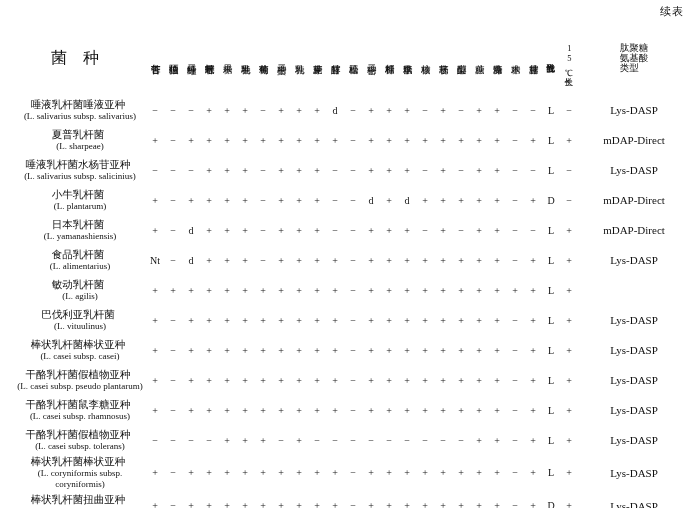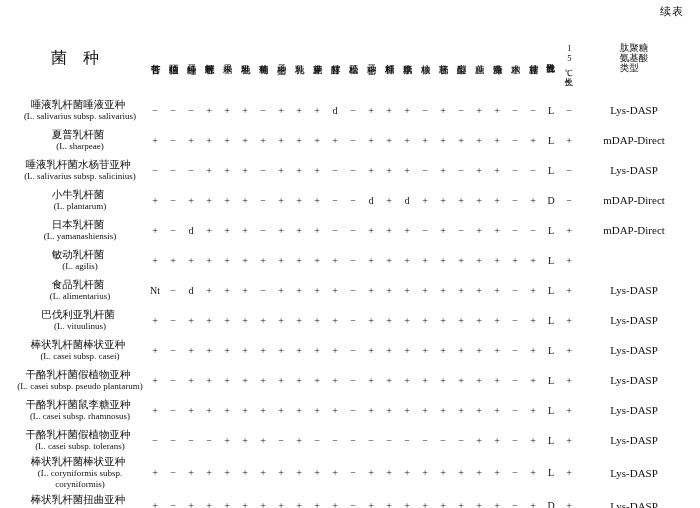--- a/index.html
+++ b/index.html
@@ -295,20 +295,51 @@
           <td class="val">+</td>
           <td class="val">+</td>
           <td class="val">−</td>
           <td class="val">−</td>
           <td class="val">L</td>
           <td class="val">+</td>
           <td class="type">mDAP-Direct</td>
         </tr>
         <tr class="datarow">
           <td class="sp">
+            <span class="cn">食品乳杆菌</span>
+            <span class="ln">(L. alimentarius)</span>
+          </td>
+          <td class="val">Nt</td>
+          <td class="val">−</td>
+          <td class="val">d</td>
+          <td class="val">+</td>
+          <td class="val">+</td>
+          <td class="val">+</td>
+          <td class="val">−</td>
+          <td class="val">+</td>
+          <td class="val">+</td>
+          <td class="val">+</td>
+          <td class="val">+</td>
+          <td class="val">−</td>
+          <td class="val">+</td>
+          <td class="val">+</td>
+          <td class="val">+</td>
+          <td class="val">+</td>
+          <td class="val">+</td>
+          <td class="val">+</td>
+          <td class="val">+</td>
+          <td class="val">+</td>
+          <td class="val">−</td>
+          <td class="val">+</td>
+          <td class="val">L</td>
+          <td class="val">+</td>
+          <td class="type">Lys-DASP</td>
+        </tr>
+        <tr class="datarow">
+          <td class="sp">
             <span class="cn">敏动乳杆菌</span>
             <span class="ln">(L. agilis)</span>
           </td>
           <td class="val">+</td>
           <td class="val">+</td>
           <td class="val">+</td>
           <td class="val">+</td>
           <td class="val">+</td>
           <td class="val">+</td>
           <td class="val">+</td>
@@ -323,51 +354,20 @@
           <td class="val">+</td>
           <td class="val">+</td>
           <td class="val">+</td>
           <td class="val">+</td>
           <td class="val">+</td>
           <td class="val">+</td>
           <td class="val">+</td>
           <td class="val">L</td>
           <td class="val">+</td>
           <td class="type"></td>
-        </tr>
-        <tr class="datarow">
-          <td class="sp">
-            <span class="cn">食品乳杆菌</span>
-            <span class="ln">(L. alimentarius)</span>
-          </td>
-          <td class="val">Nt</td>
-          <td class="val">−</td>
-          <td class="val">d</td>
-          <td class="val">+</td>
-          <td class="val">+</td>
-          <td class="val">+</td>
-          <td class="val">−</td>
-          <td class="val">+</td>
-          <td class="val">+</td>
-          <td class="val">+</td>
-          <td class="val">+</td>
-          <td class="val">−</td>
-          <td class="val">+</td>
-          <td class="val">+</td>
-          <td class="val">+</td>
-          <td class="val">+</td>
-          <td class="val">+</td>
-          <td class="val">+</td>
-          <td class="val">+</td>
-          <td class="val">+</td>
-          <td class="val">−</td>
-          <td class="val">+</td>
-          <td class="val">L</td>
-          <td class="val">+</td>
-          <td class="type">Lys-DASP</td>
         </tr>
         <tr class="datarow">
           <td class="sp">
             <span class="cn">巴伐利亚乳杆菌</span>
             <span class="ln">(L. vituulinus)</span>
           </td>
           <td class="val">+</td>
           <td class="val">−</td>
           <td class="val">+</td>
           <td class="val">+</td>

